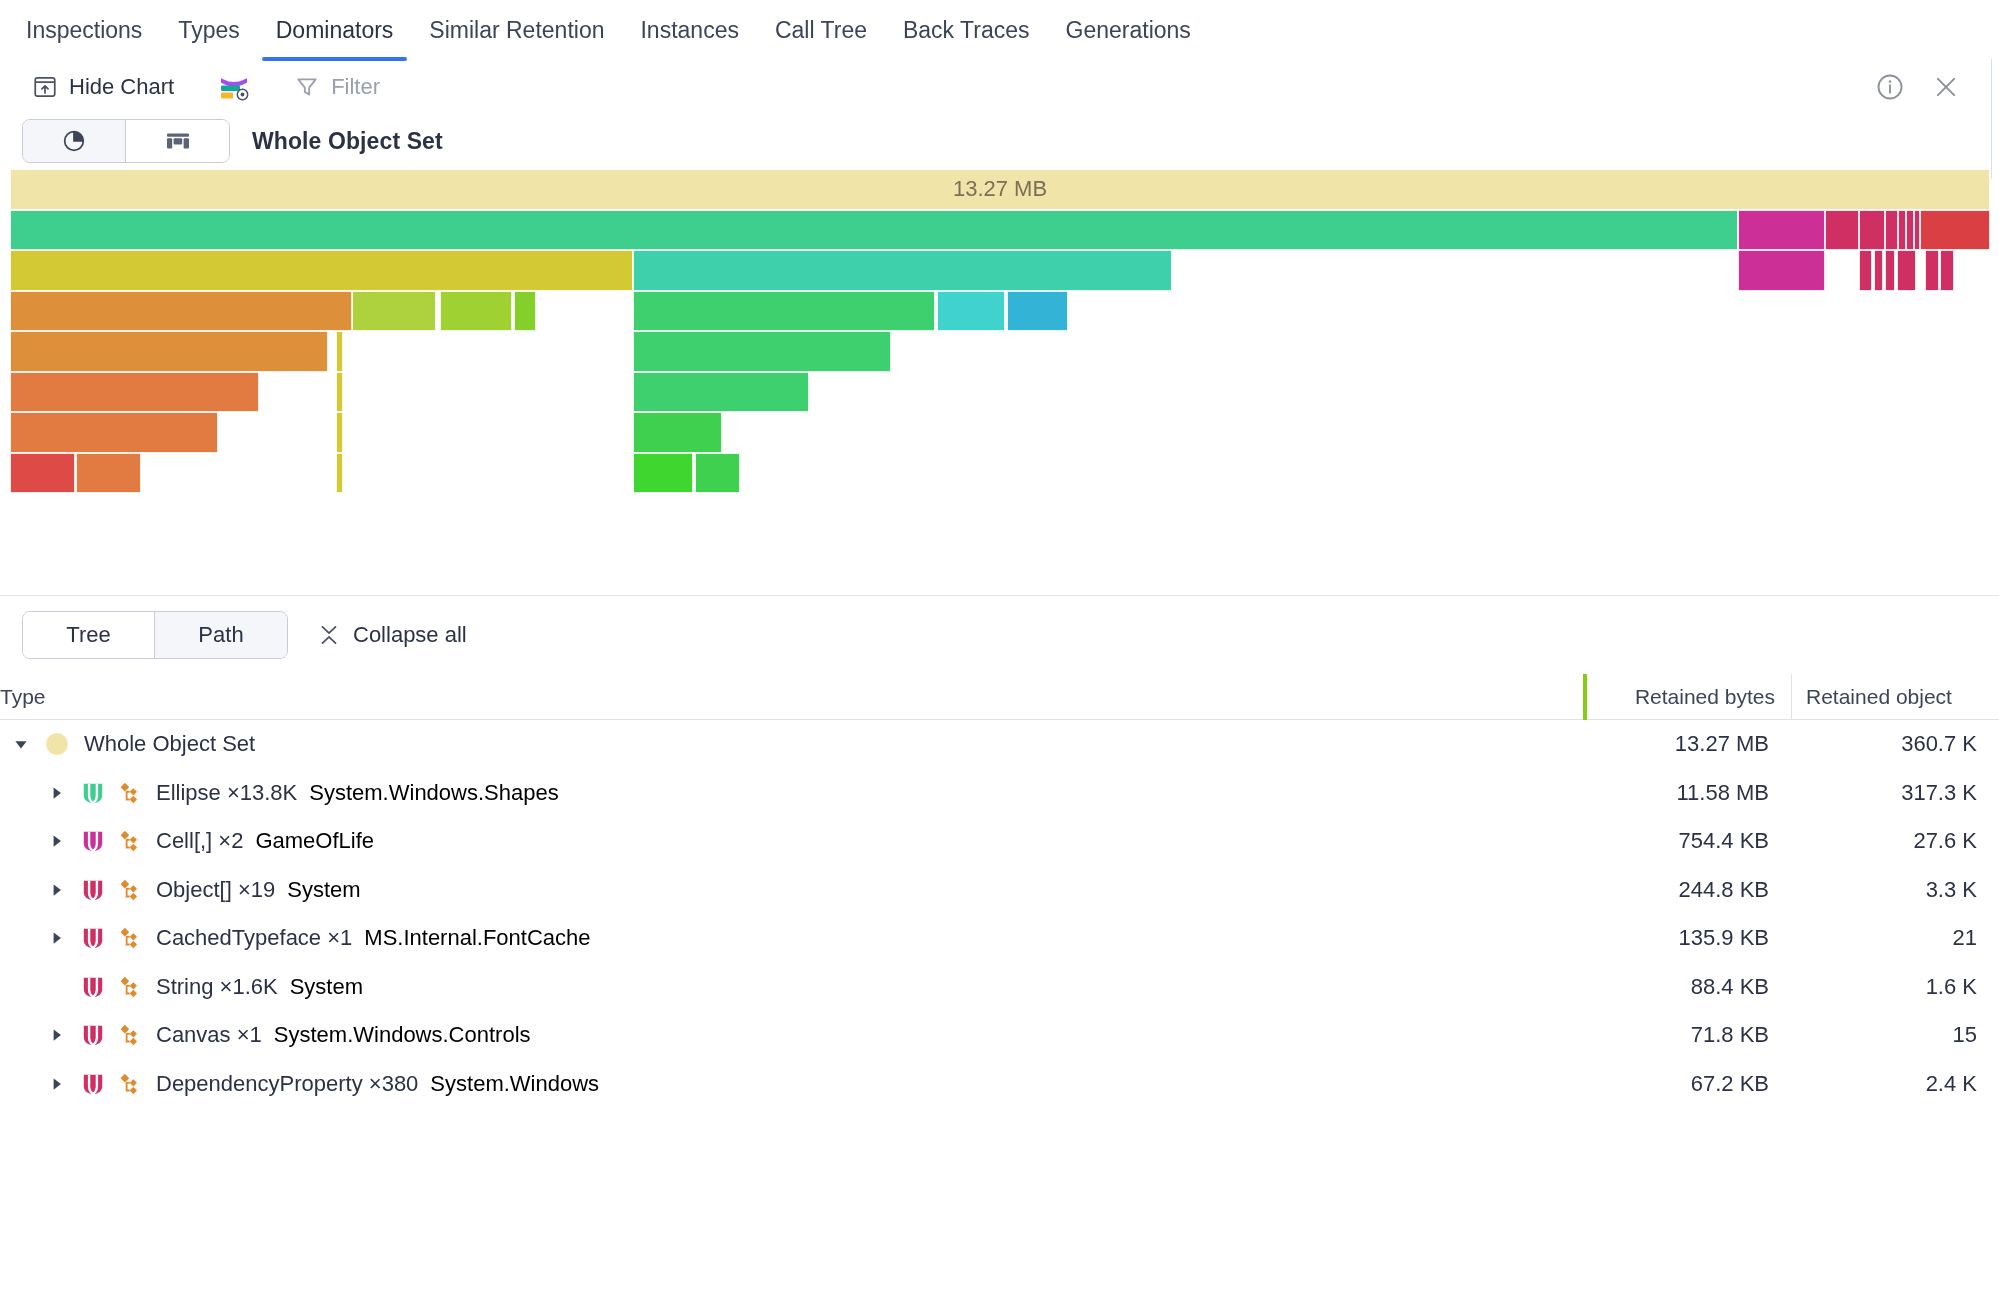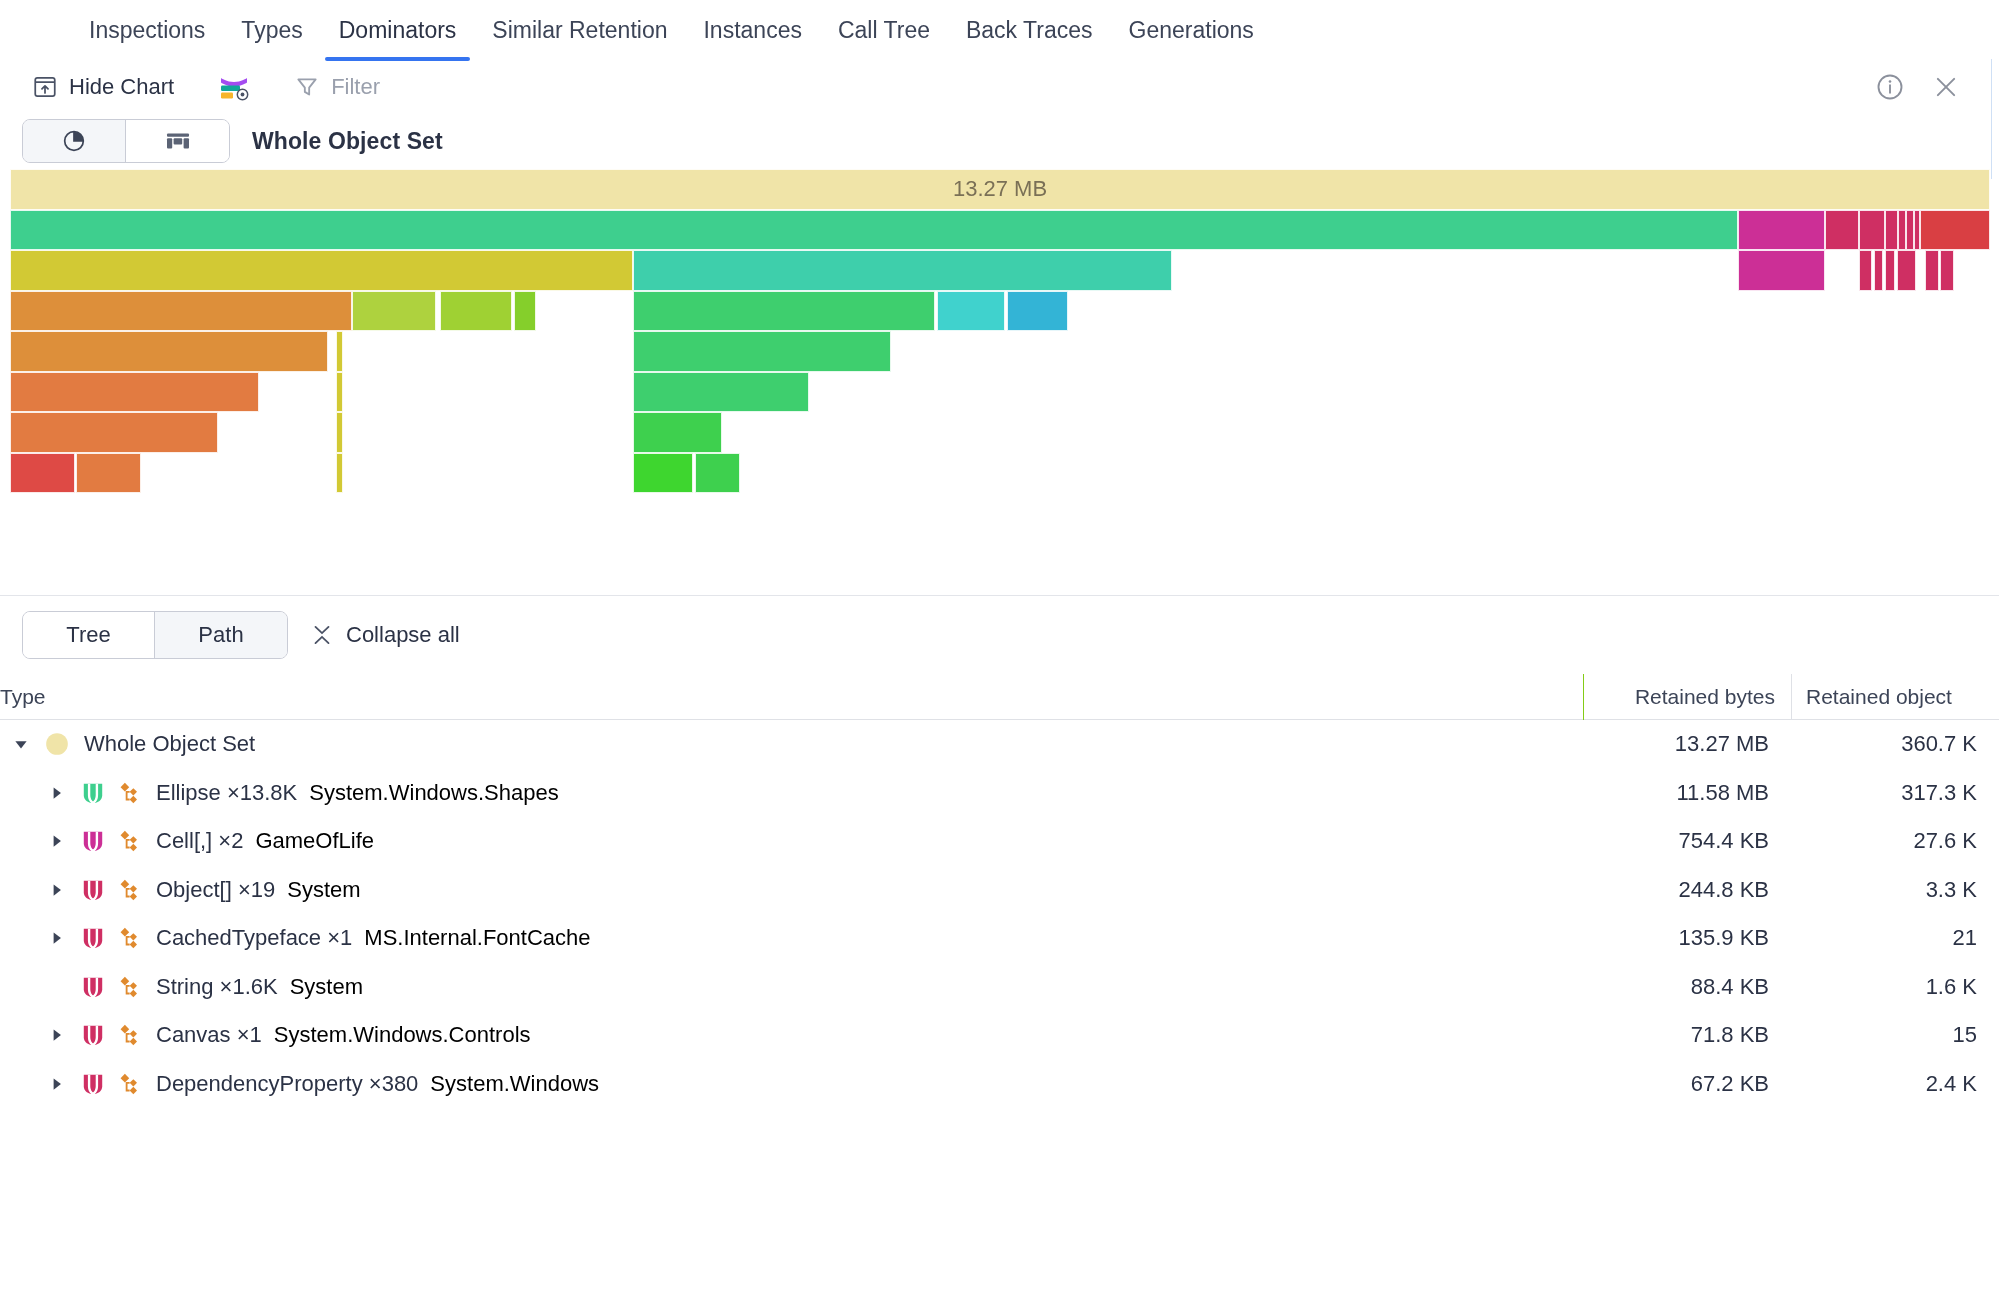--- a/index.html
+++ b/index.html
@@ -10,23 +10,22 @@
     color: #2b3245;
     overflow: hidden;
   }
 
   
   .tabbar {
     position: relative;
     height: 61px;
     display: flex;
     align-items: center;
-    padding-left: 30px;
+    padding-left: 8px;
     gap: 0px;
-    margin-left: 41px;
   }
   .tab {
     position: relative;
     font-size: 23px;
     color: #3c4457;
     padding: 0 18px;
     height: 61px;
     display: flex;
     align-items: center;
     white-space: nowrap;
@@ -148,41 +147,41 @@
     background: #e3e5ea;
     margin-top: 44px;
   }
 
   
   .treebar {
     height: 78px;
     display: flex;
     align-items: center;
     padding-left: 22px;
-    gap: 13px;
+    gap: 20px;
   }
   .segmented.text-seg { height: 48px; }
   .segmented.text-seg .seg { width: 132px; font-size: 22px; }
 
   
   .table { width: 1999px; }
   .thead {
     display: flex;
     height: 46px;
     align-items: center;
     border-bottom: 1px solid #dfe1e6;
     font-size: 21px;
     color: #3c4457;
   }
   .th-type { flex: 1 1 auto; padding-left: 0; }
   .th-bytes {
     width: 208px;
     text-align: left;
     padding-right: 16px;
-    border-left: 1px solid #84cc16;
+    border-left: 4px solid #84cc16;
     height: 46px;
     display: flex; align-items: center; justify-content: flex-end;
   }
   .th-objs {
     width: 208px;
     text-align: right;
     padding-right: 16px;
     border-left: 1px solid #dfe1e6;
     height: 46px;
     display: flex; align-items: center; justify-content: flex-start;

